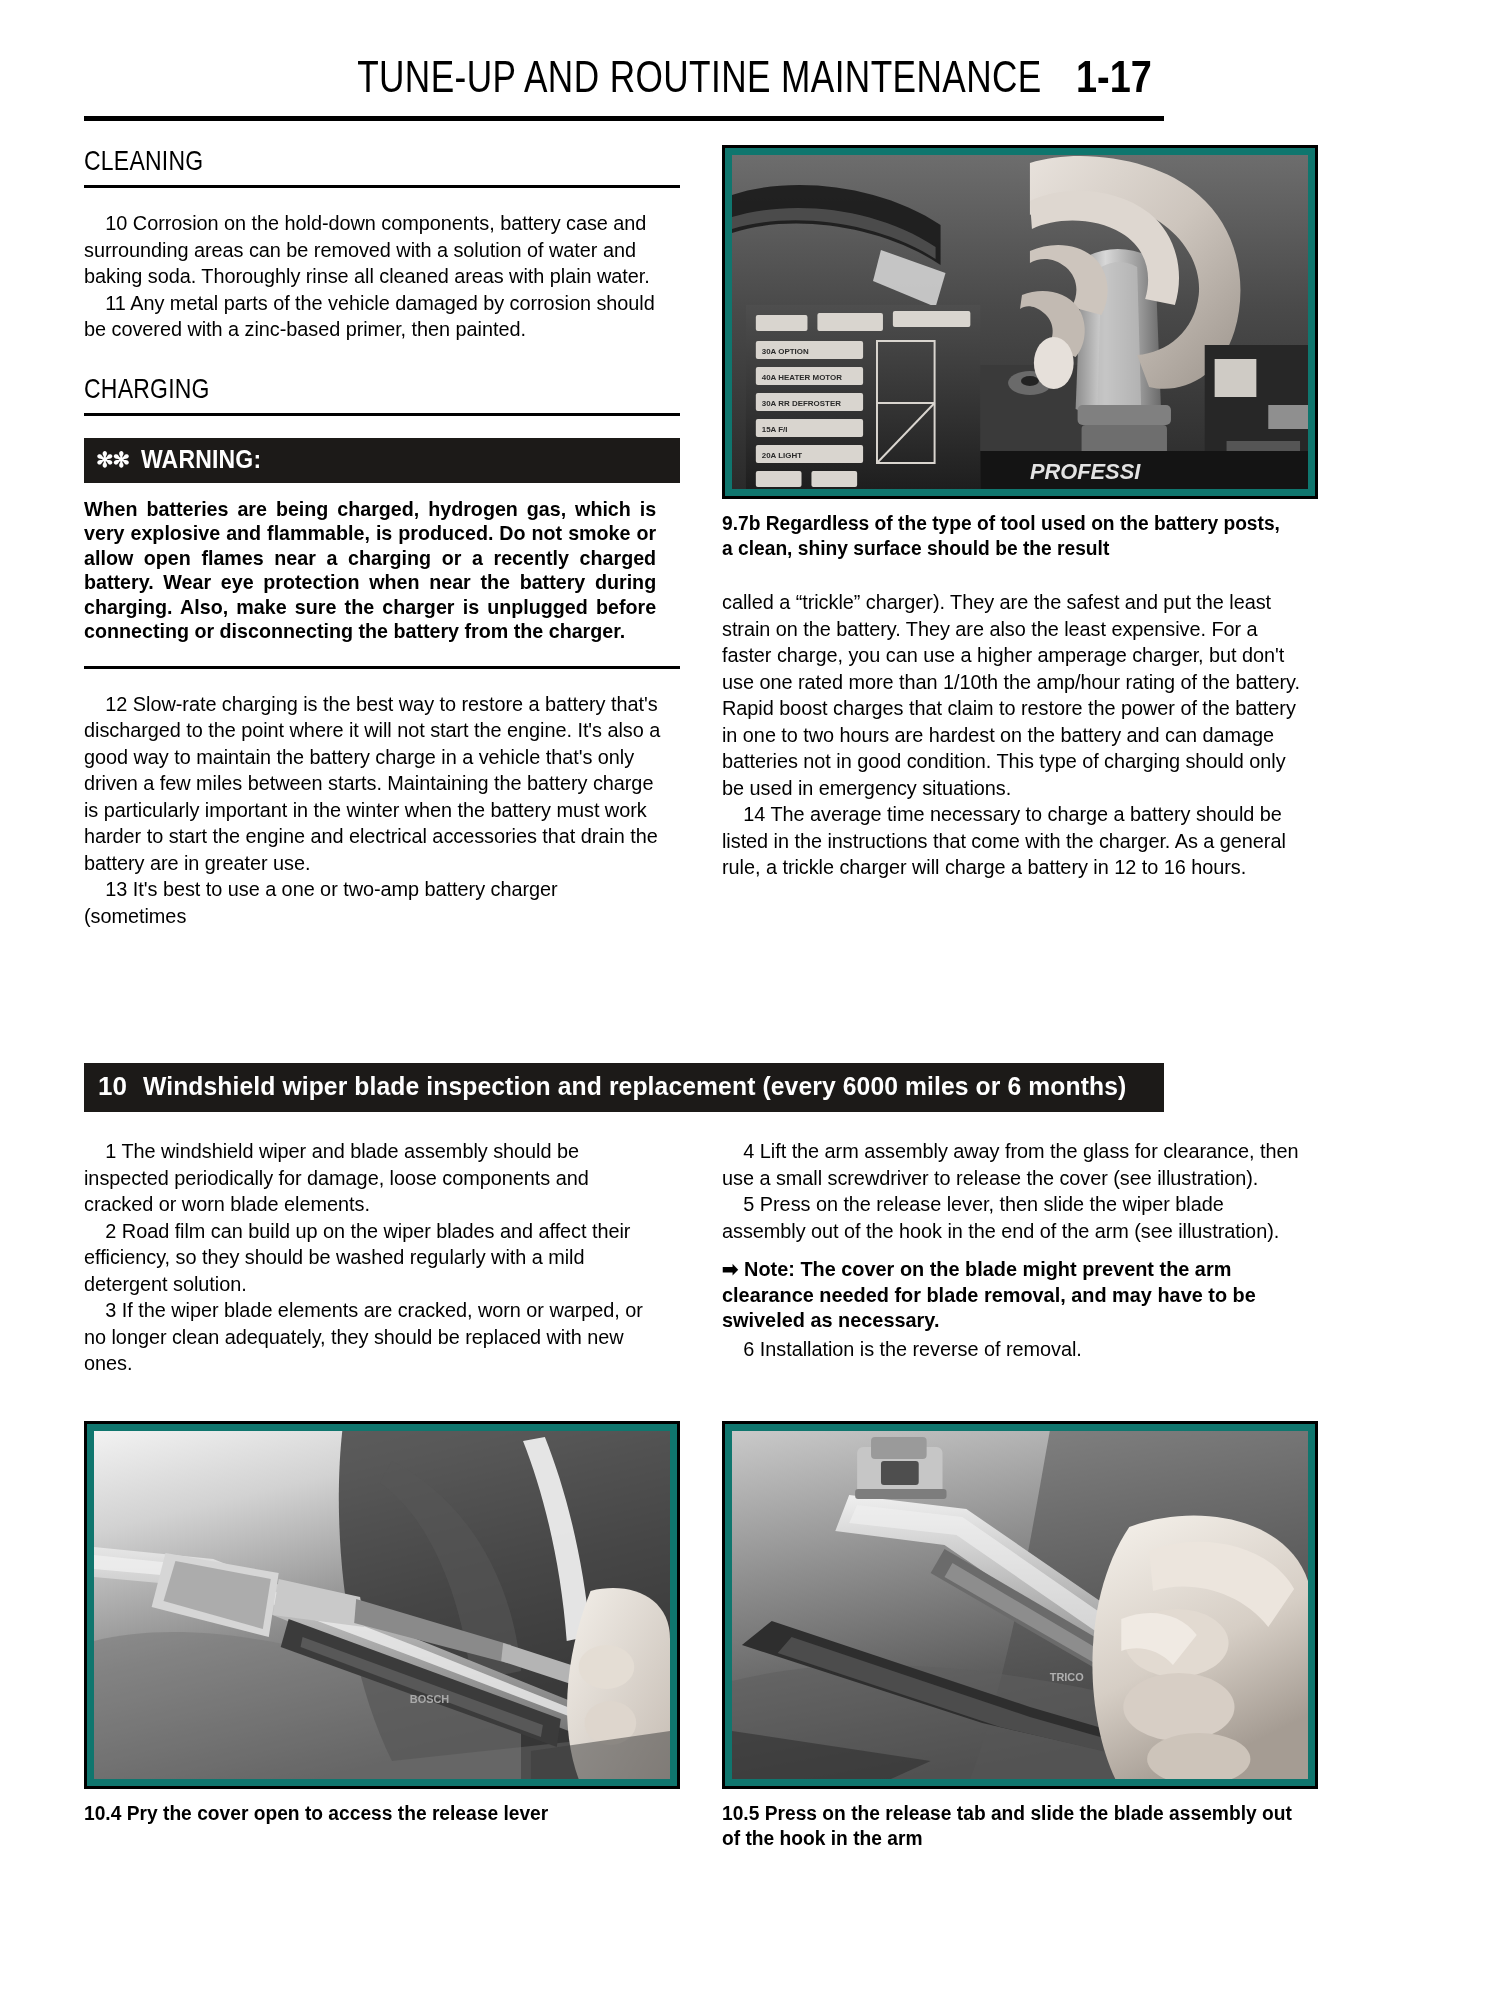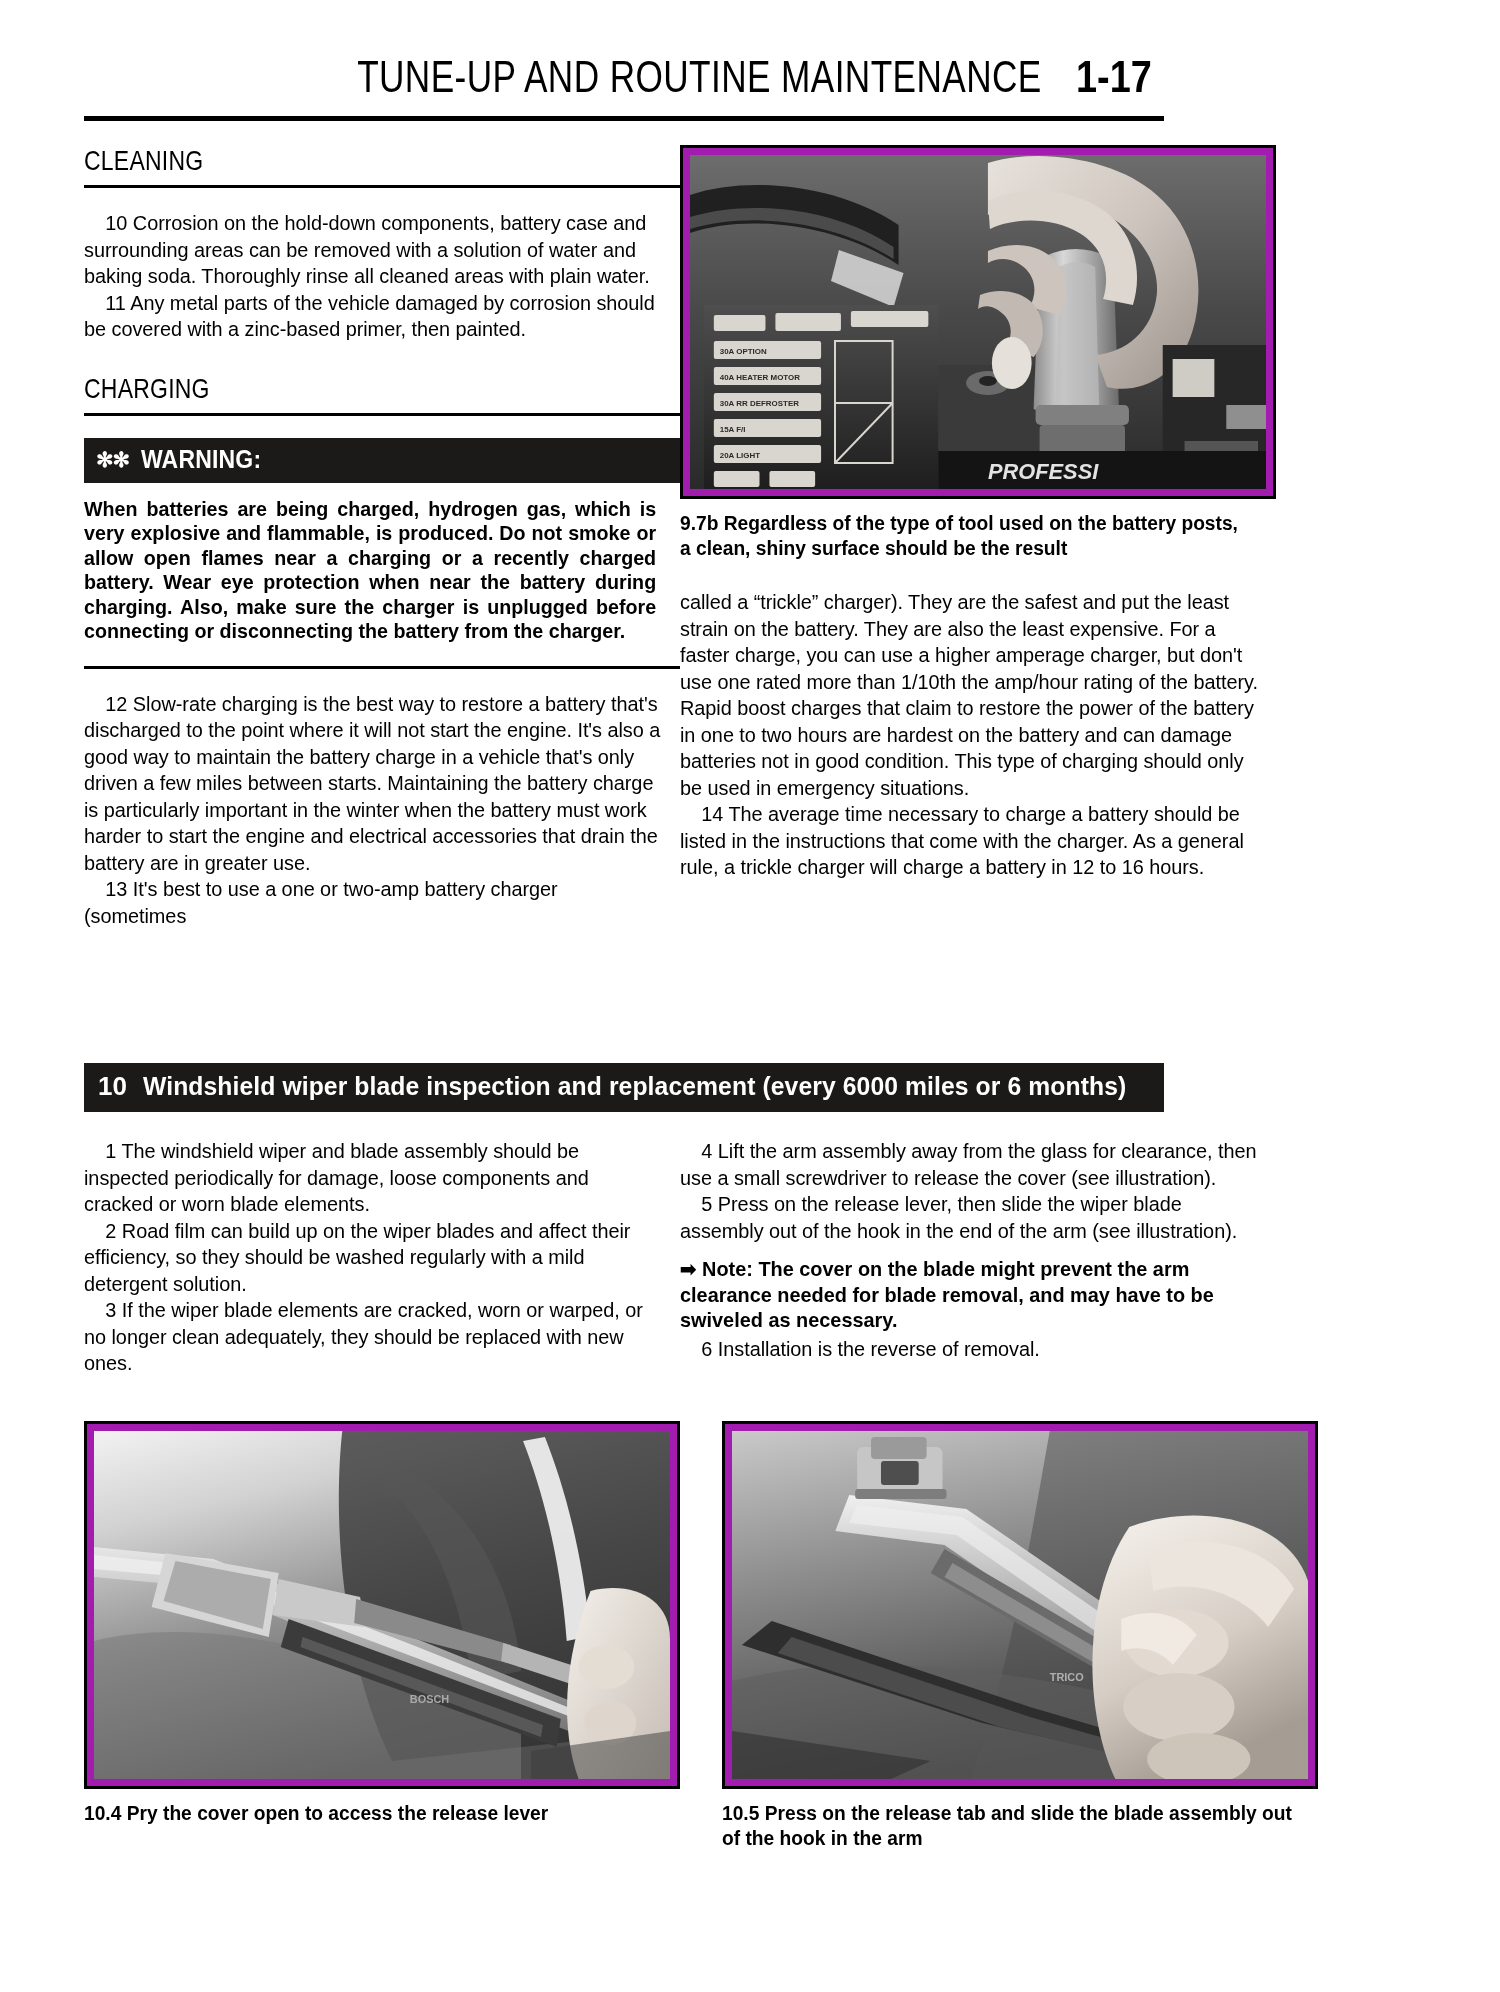--- a/index.html
+++ b/index.html
@@ -48,20 +48,21 @@
     white-space: nowrap;
   }
   .header-rule {
     margin: 14px 95px 0 68px;
     border-top: 5px solid #000;
   }
 
   
   .columns {
     display: flex;
+    gap: 42px;
     padding: 0 95px 0 68px;
     margin-top: 24px;
   }
   .col {
     width: 596px;
     flex: 0 0 596px;
   }
 
   
   .body-text {
@@ -152,21 +153,21 @@
     transform-origin: left center;
     white-space: nowrap;
   }
 
   
   .figure {
     margin: 0;
   }
   .photo-frame {
     border: 3px solid #000;
-    background: #a21caf;
+    background: #0f766e;
     padding: 7px;
     box-sizing: border-box;
   }
   .photo {
     width: 100%;
     display: block;
     position: relative;
     overflow: hidden;
   }
   .caption {

